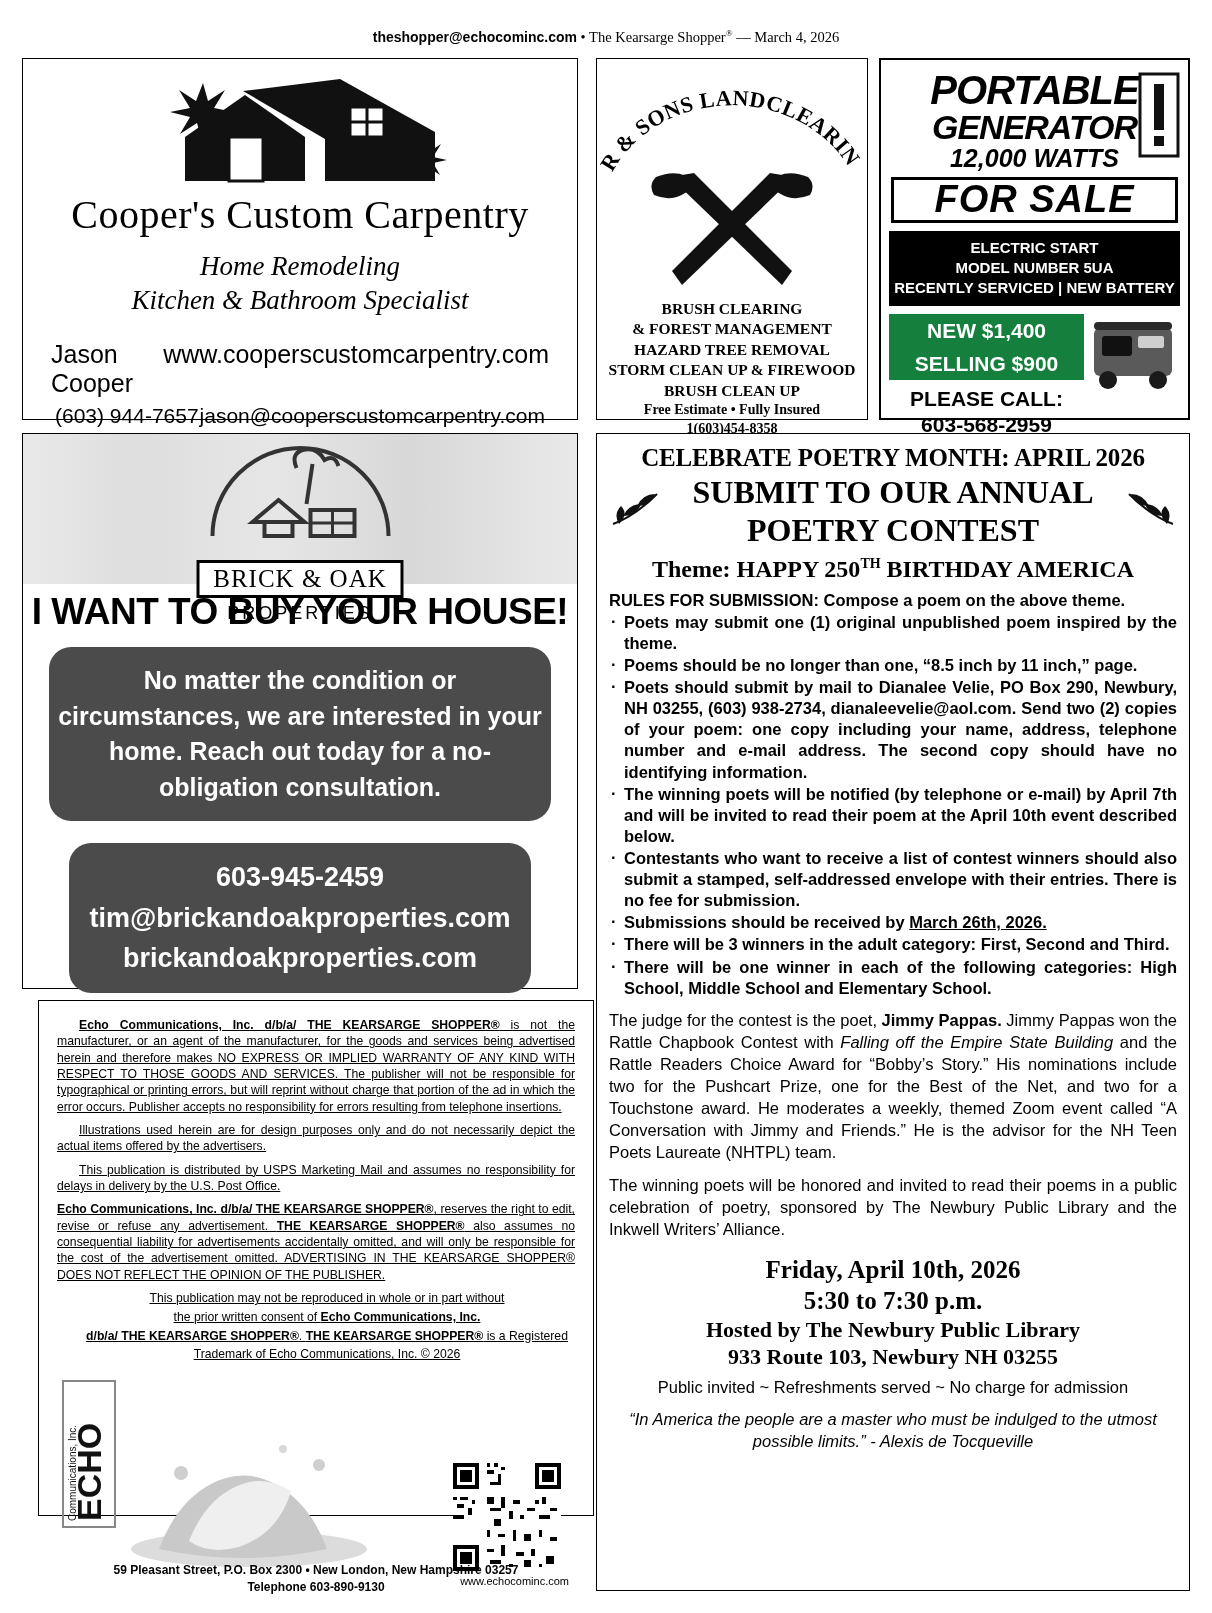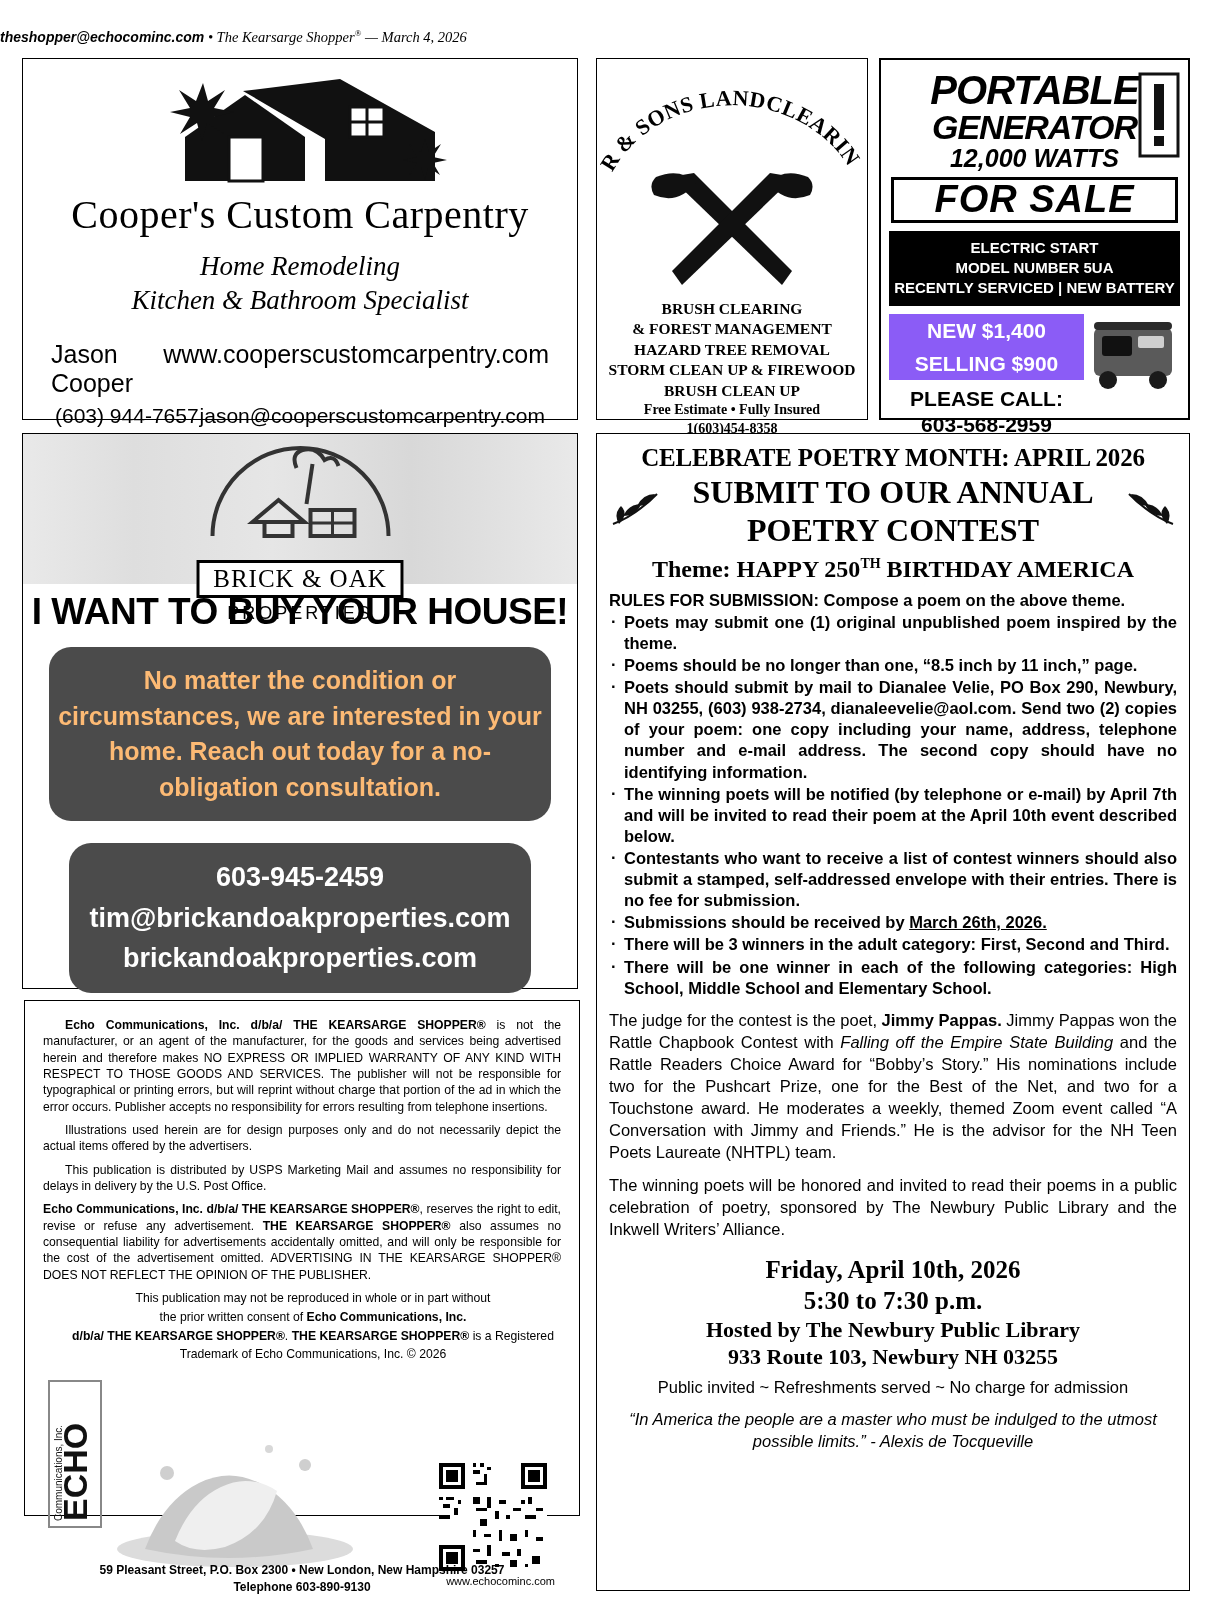--- a/index.html
+++ b/index.html
@@ -1,20 +1,20 @@
 <!DOCTYPE html>
 <html><head>
 <meta charset="utf-8">
 <style>
   html,body{margin:0;padding:0;background:#fff;}
   body{width:1212px;height:1613px;font-family:"Liberation Sans",sans-serif;color:#000;position:relative;}
   .page{width:1212px;height:1613px;position:relative;box-sizing:border-box;}
 
   
-  .masthead{position:absolute;top:28px;left:0;width:1212px;font-size:14.5px;font-family:"Liberation Serif",serif;font-style:italic;}
+  .masthead{position:absolute;top:28px;left:0;width:1212px;text-align:center;font-size:14.5px;font-family:"Liberation Serif",serif;}
   .masthead b{font-family:"Liberation Sans",sans-serif;font-weight:bold;font-size:14px;}
   .masthead sup{font-size:9px;vertical-align:super;}
 
   
   .box{position:absolute;border:1.5px solid #000;box-sizing:border-box;background:#fff;}
 
   
   #coopers{left:22px;top:58px;width:556px;height:362px;}
   .coopers-logo{width:100%;text-align:center;margin-top:18px;height:110px;}
   .coopers-title{text-align:center;font-family:"Liberation Serif",serif;font-size:40px;letter-spacing:.5px;margin-top:4px;}
@@ -33,36 +33,36 @@
   
   #generator{left:879px;top:58px;width:311px;height:362px;border-width:2px;}
   .gen-title{font-family:"Liberation Sans",sans-serif;font-weight:bold;font-style:italic;text-align:center;line-height:1;}
   .gen-l1{font-size:40px;letter-spacing:-1px;margin-top:10px;}
   .gen-l2{font-size:34px;letter-spacing:-1px;}
   .gen-l3{font-size:25px;margin-top:2px;}
   .gen-forsale{margin:6px 10px 0 10px;border:3px solid #000;text-align:center;font-size:38px;font-weight:bold;font-style:italic;letter-spacing:1px;line-height:1.05;}
   .gen-black{margin:8px 8px 0 8px;background:#000;color:#fff;text-align:center;font-weight:bold;font-size:15px;line-height:1.35;padding:7px 2px;}
   .gen-bottom{display:flex;margin:8px 8px 0 8px;align-items:flex-start;}
   .gen-price{flex:1;}
-  .gen-price .p1{background:#8b5cf6;color:#fff;font-weight:bold;font-size:21px;text-align:center;padding:4px 2px;line-height:1.2;}
+  .gen-price .p1{background:#15803d;color:#fff;font-weight:bold;font-size:21px;text-align:center;padding:4px 2px;line-height:1.2;}
   .gen-price .p2{font-weight:bold;font-size:21px;text-align:center;line-height:1.2;margin-top:6px;}
   .gen-img{width:92px;height:82px;margin-left:4px;}
 
   
   #brickoak{left:22px;top:433px;width:556px;height:556px;}
   .bo-top{height:150px;background:linear-gradient(90deg,#e9e9e9,#dedede 20%,#e6e6e6 45%,#d8d8d8 70%,#e9e9e9);position:relative;}
   .bo-logo{position:absolute;left:50%;transform:translateX(-50%);top:10px;text-align:center;}
   .bo-name{border:3px solid #000;display:inline-block;padding:2px 14px;font-family:"Liberation Serif",serif;font-size:25px;letter-spacing:1px;background:#fff;}
   .bo-props{font-family:"Liberation Sans",sans-serif;font-size:18px;letter-spacing:3px;text-align:center;margin-top:5px;}
   .bo-head{text-align:center;font-weight:bold;font-size:37px;margin-top:7px;letter-spacing:-.5px;}
-  .bo-panel{background:#4b4b4b;color:#fdba74;border-radius:22px;margin:14px 26px 0 26px;padding:16px 4px;text-align:center;font-weight:bold;font-size:25px;line-height:1.42;}
+  .bo-panel{background:#4b4b4b;color:#ffffff;border-radius:22px;margin:14px 26px 0 26px;padding:16px 4px;text-align:center;font-weight:bold;font-size:25px;line-height:1.42;}
   .bo-panel2{background:#4b4b4b;color:#fff;border-radius:22px;margin:22px 46px 0 46px;padding:14px 10px;text-align:center;font-weight:bold;font-size:27px;line-height:1.5;}
 
   
-  #legal{left:24px;top:1000px;width:556px;height:516px;}
+  #legal{left:38px;top:1000px;width:556px;height:516px;text-decoration:underline;}
   .legal-inner{padding:16px 18px 6px 18px;font-family:"Liberation Sans",sans-serif;font-size:12.2px;line-height:1.34;text-align:justify;}
   .legal-inner p{margin:0 0 7px 0;text-indent:22px;}
   .legal-inner b{font-weight:bold;}
   .legal-center{text-align:center;text-indent:0;margin-top:10px;line-height:1.45;}
   .echo-bottom{position:relative;height:215px;}
   .echo-logo{position:absolute;left:22px;top:2px;width:52px;height:150px;}
   .qr{position:absolute;right:32px;top:86px;width:108px;height:108px;}
   .echo-url{position:absolute;right:24px;top:198px;font-size:11px;}
   .echo-addr{position:absolute;left:0;right:0;bottom:-4px;text-align:center;font-size:12px;font-weight:bold;line-height:1.4;}
   .splash{position:absolute;left:80px;top:60px;width:260px;height:135px;}

